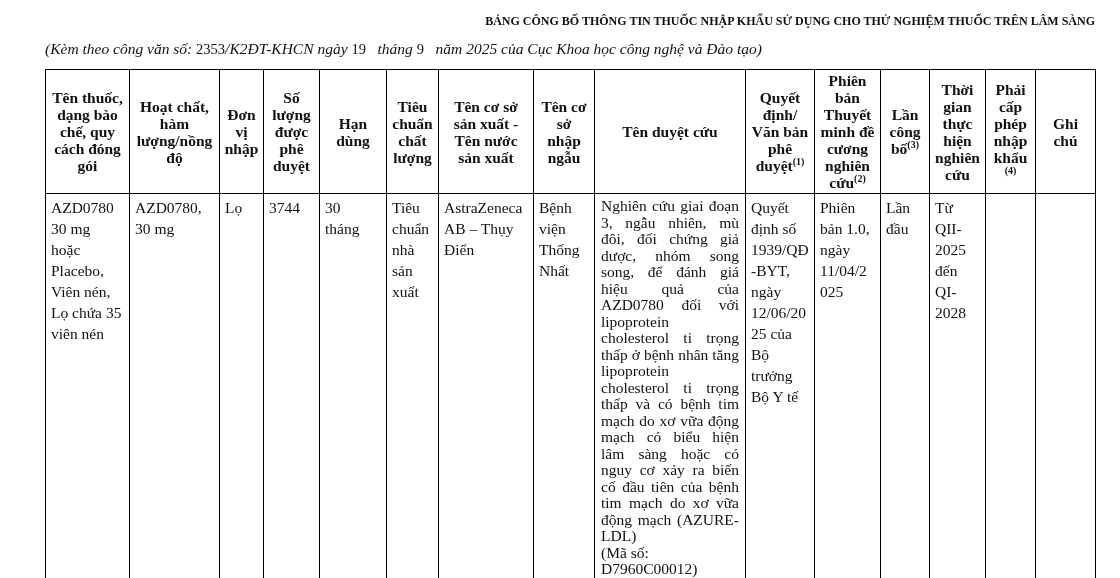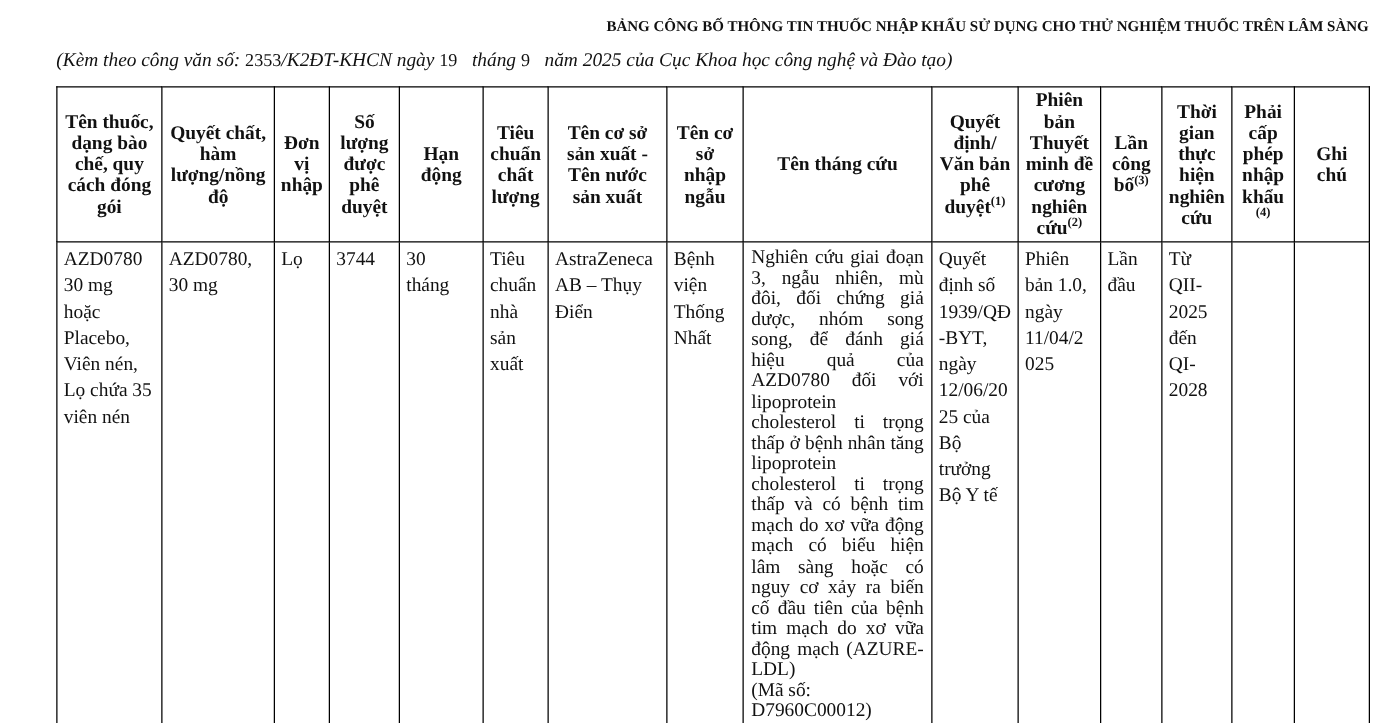--- a/index.html
+++ b/index.html
@@ -97,46 +97,46 @@
         <col style="width: 50px;">
         <col style="width: 60px;">
       </colgroup>
     <thead>
         <tr>
           <th><span>Tên thuốc,
 dạng bào
 chế, quy
 cách đóng
 gói</span></th>
-          <th><span>Quyết chất,
+          <th><span>Hoạt chất,
 hàm
 lượng/nồng
 độ</span></th>
           <th><span>Đơn
 vị nhập</span></th>
           <th><span>Số
 lượng
 được
 phê
 duyệt</span></th>
           <th><span>Hạn
-động</span></th>
+dùng</span></th>
           <th><span>Tiêu
 chuẩn
 chất
 lượng</span></th>
           <th><span>Tên cơ sở
 sản xuất -
 Tên nước
 sản xuất</span></th>
           <th><span>Tên cơ
 sở
 nhập
 ngẫu</span></th>
-          <th><span>Tên tháng cứu</span></th>
+          <th><span>Tên duyệt cứu</span></th>
           <th><span>Quyết
 định/
 Văn bản
 phê
 duyệt</span><sup>(1)</sup></th>
           <th><span>Phiên
 bản
 Thuyết
 minh đề
 cương

